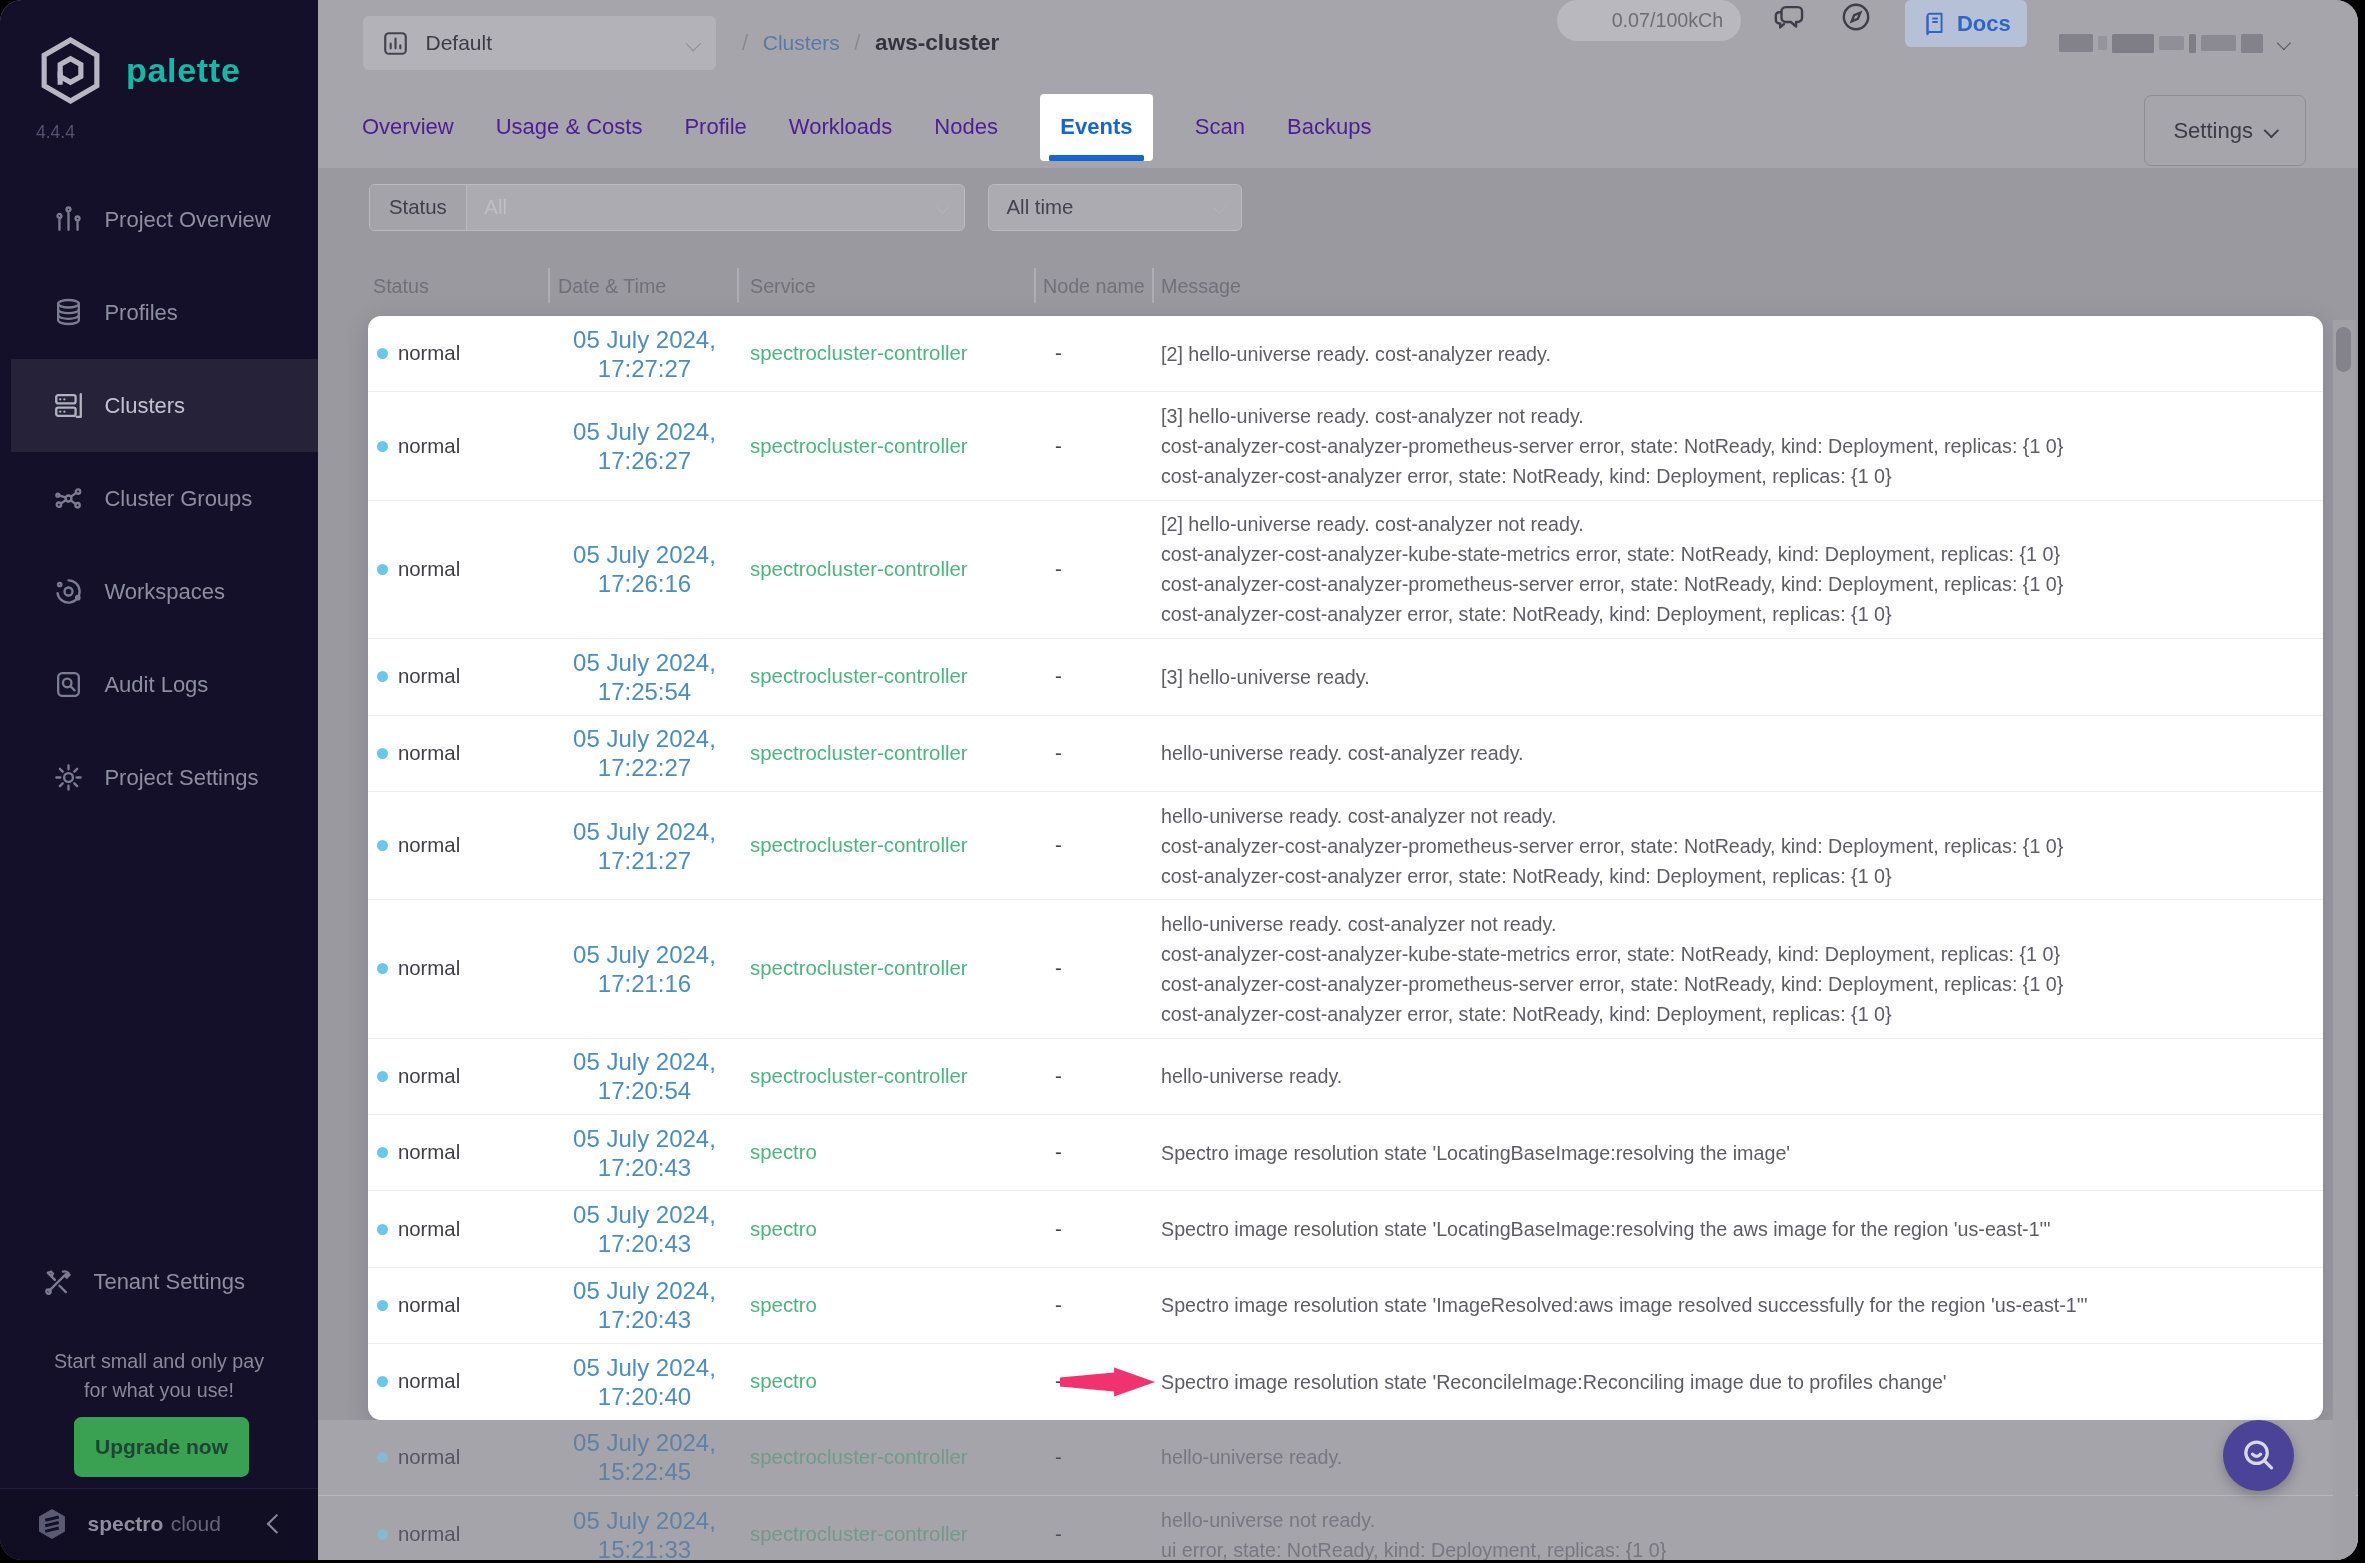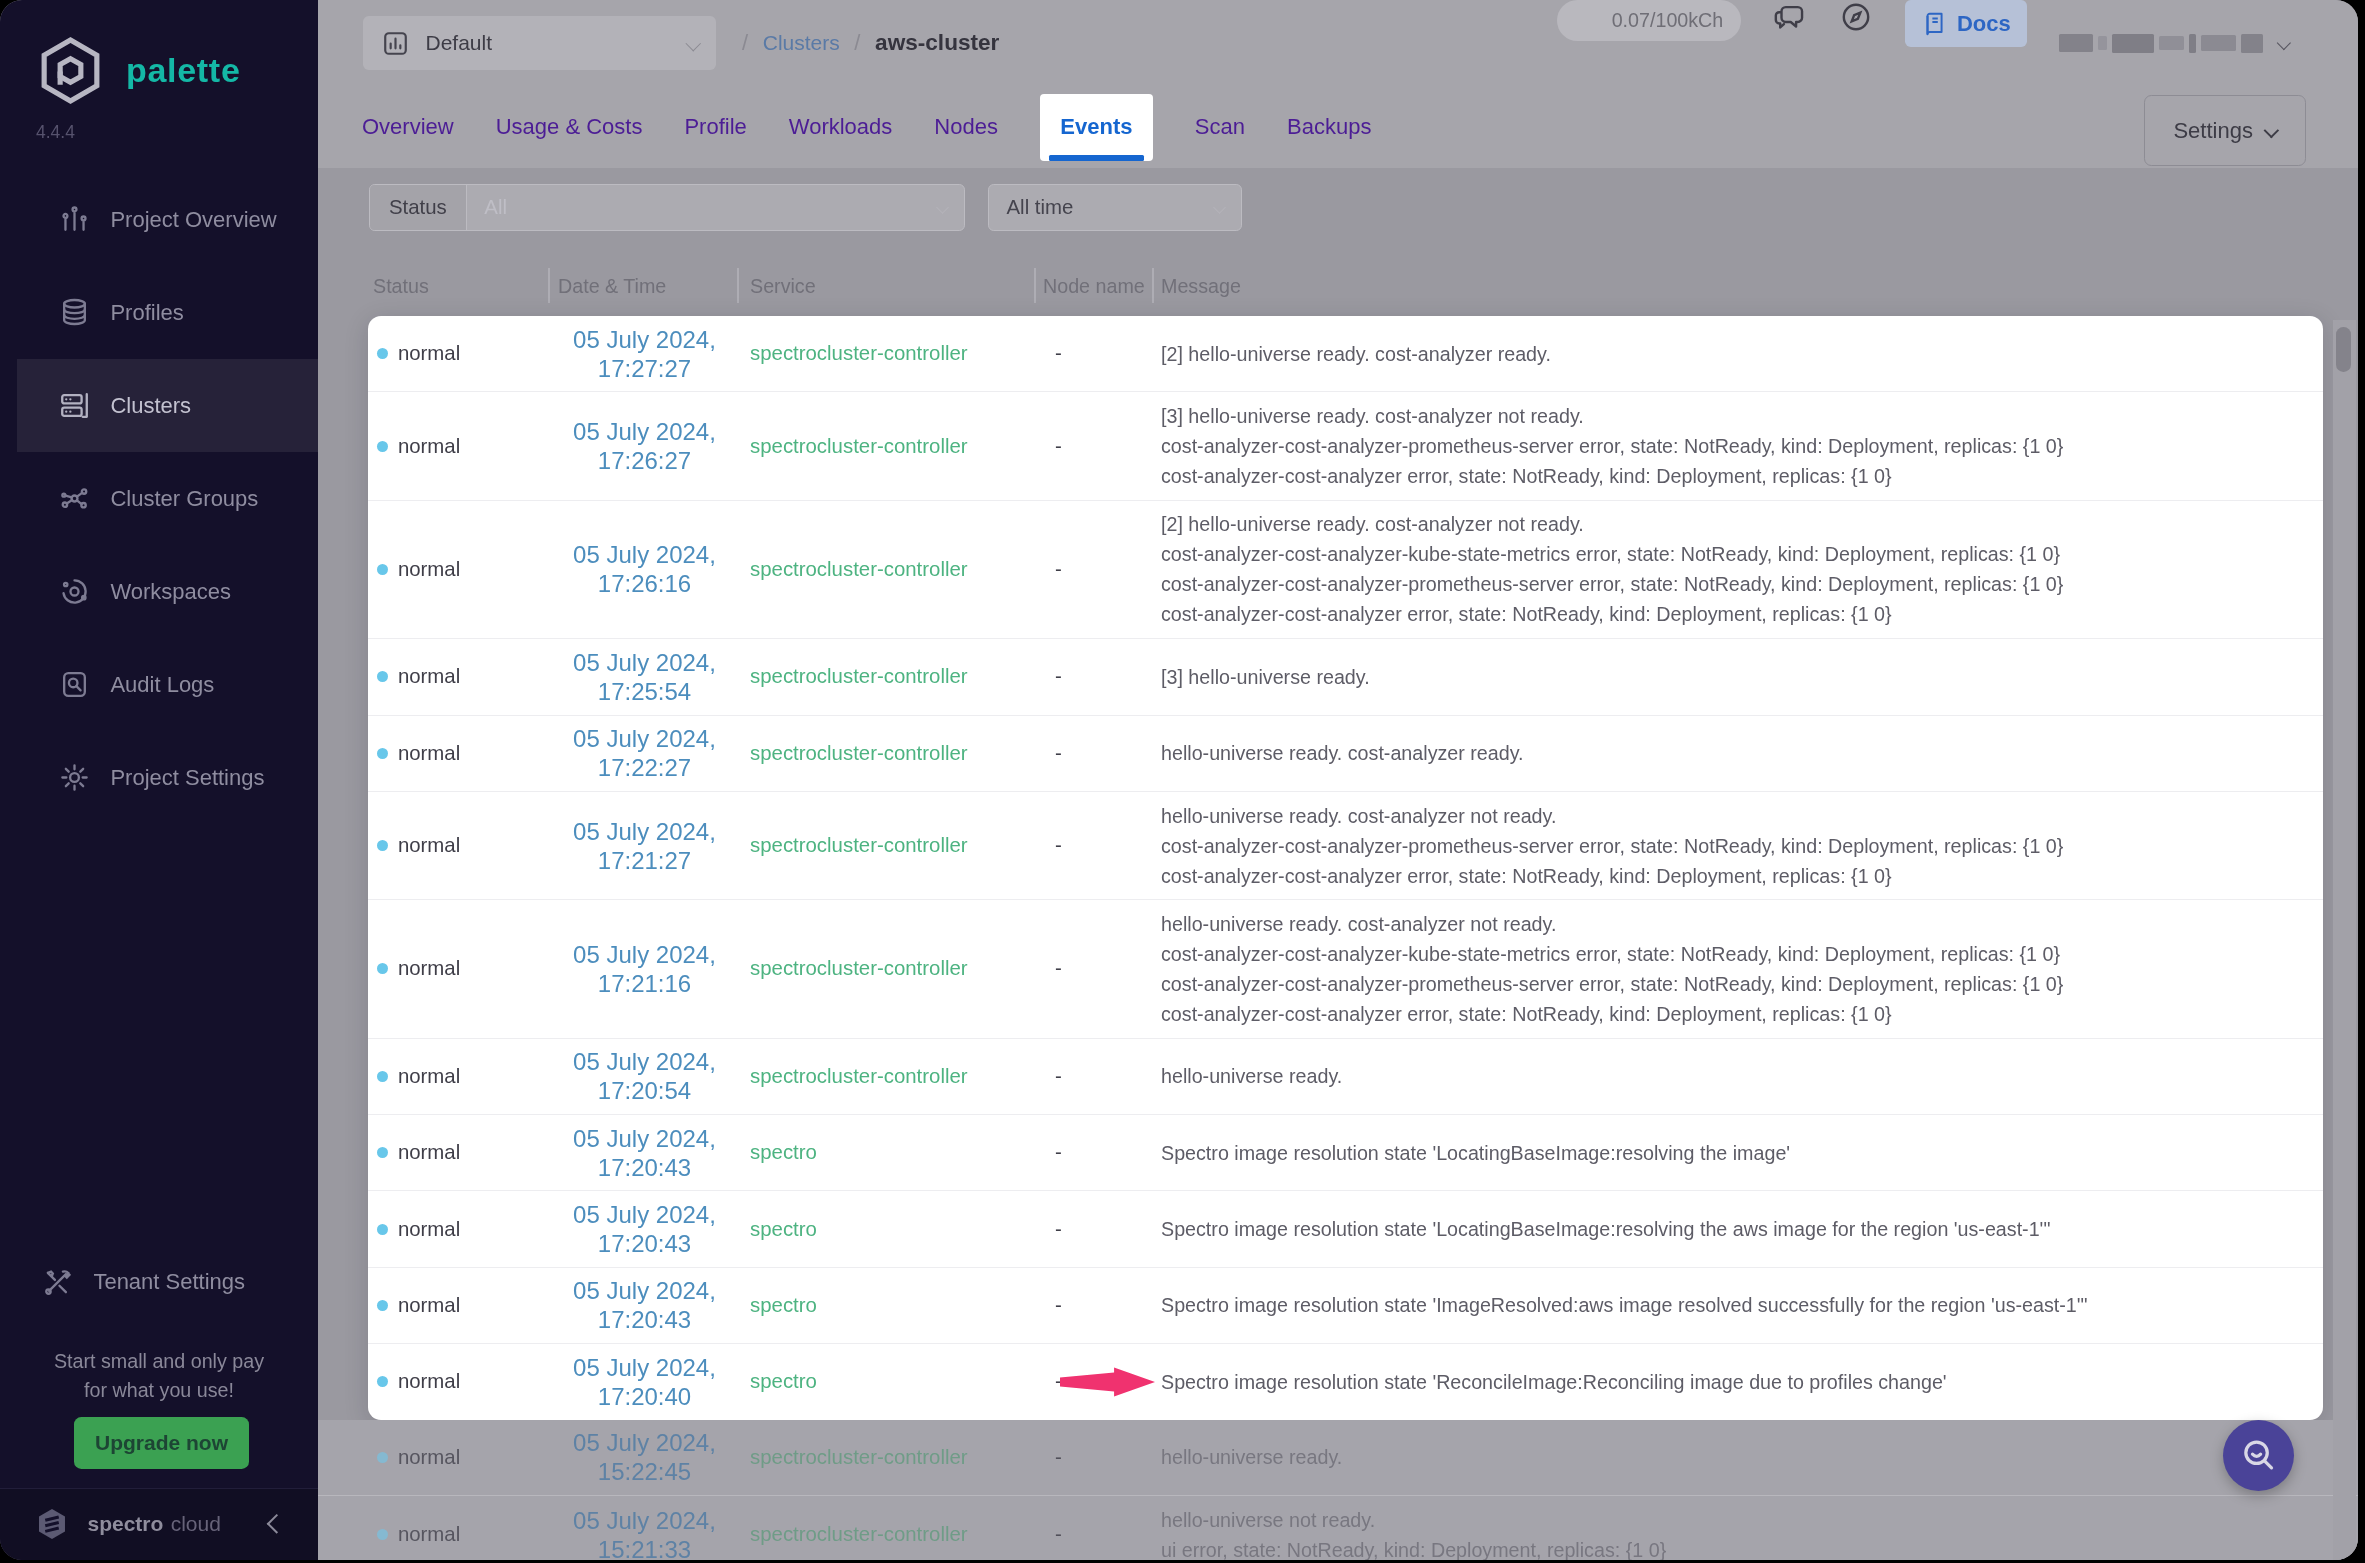--- a/index.html
+++ b/index.html
@@ -7,33 +7,33 @@
          font-family:"Liberation Sans",sans-serif;-webkit-font-smoothing:antialiased;}
   .app{position:absolute;left:0;top:0;right:8px;bottom:4.4px;border-radius:22px;overflow:hidden;
        background:#9a99a0;display:flex;}
 
   
   .sidebar{position:relative;width:318px;flex:none;background:#14102a;color:#8f8da0;}
   .logo{position:absolute;top:31px;left:34px;display:flex;align-items:center;}
   .logo svg{width:73px;height:79px;color:#b7b6c2;}
   .logo .brand{margin-left:19px;font-size:34px;font-weight:600;letter-spacing:0.7px;color:#14b8a6;}
   .version{position:absolute;top:122px;left:36px;font-size:17.5px;color:#56526d;}
-  .nav{position:absolute;top:173px;left:17px;right:0;}
+  .nav{position:absolute;top:173px;left:11px;right:0;}
   .nav-item{height:93px;display:flex;align-items:center;padding-left:42px;cursor:pointer;font-size:22px;}
   .nav-item svg{width:31px;height:31px;flex:none;color:#7d7b92;}
   .nav-item span{margin-left:20.4px;}
   .nav-item.active{background:#262239;color:#c3c2d0;}
   .nav-item.active svg{color:#b2b1c1;}
   .tenant{position:absolute;top:1237px;left:0;right:0;height:90px;display:flex;align-items:center;
           padding-left:42px;font-size:22px;cursor:pointer;}
   .tenant svg{width:31px;height:31px;color:#7d7b92;}
   .tenant span{margin-left:20.4px;}
   .promo{position:absolute;top:1347px;left:0;right:0;text-align:center;font-size:19.7px;
          line-height:29px;color:#8a8899;}
-  .upgrade{position:absolute;top:1417px;left:74px;width:175px;height:52px;border-radius:7.3px;
+  .upgrade{position:absolute;top:1417px;left:74px;width:175px;height:60px;border-radius:7.3px;
            background:#3ba152;color:#1d4534;font-size:21px;font-weight:600;border:none;
            display:flex;align-items:center;justify-content:center;cursor:pointer;
            font-family:"Liberation Sans",sans-serif;}
   .sfooter{position:absolute;left:0;right:0;bottom:0;height:71px;background:#110e23;
            border-top:1.5px solid #221e3a;display:flex;align-items:center;padding:0 34px;}
   .sfooter svg{width:36px;height:36px;}
   .sfooter .b1{margin-left:17.5px;font-size:21px;font-weight:600;color:#8f8d9d;}
   .sfooter .b2{margin-left:7.3px;font-size:21px;color:#676379;}
   .chev{display:inline-block;width:11.7px;height:11.7px;border-right:2.2px solid currentColor;
         border-bottom:2.2px solid currentColor;transform:rotate(45deg);}

